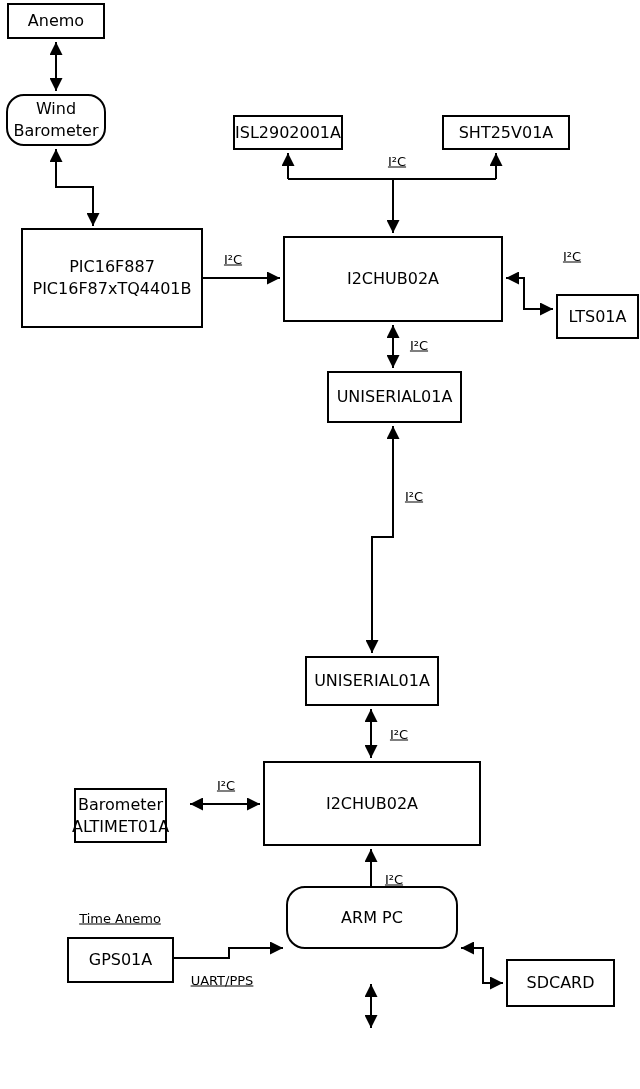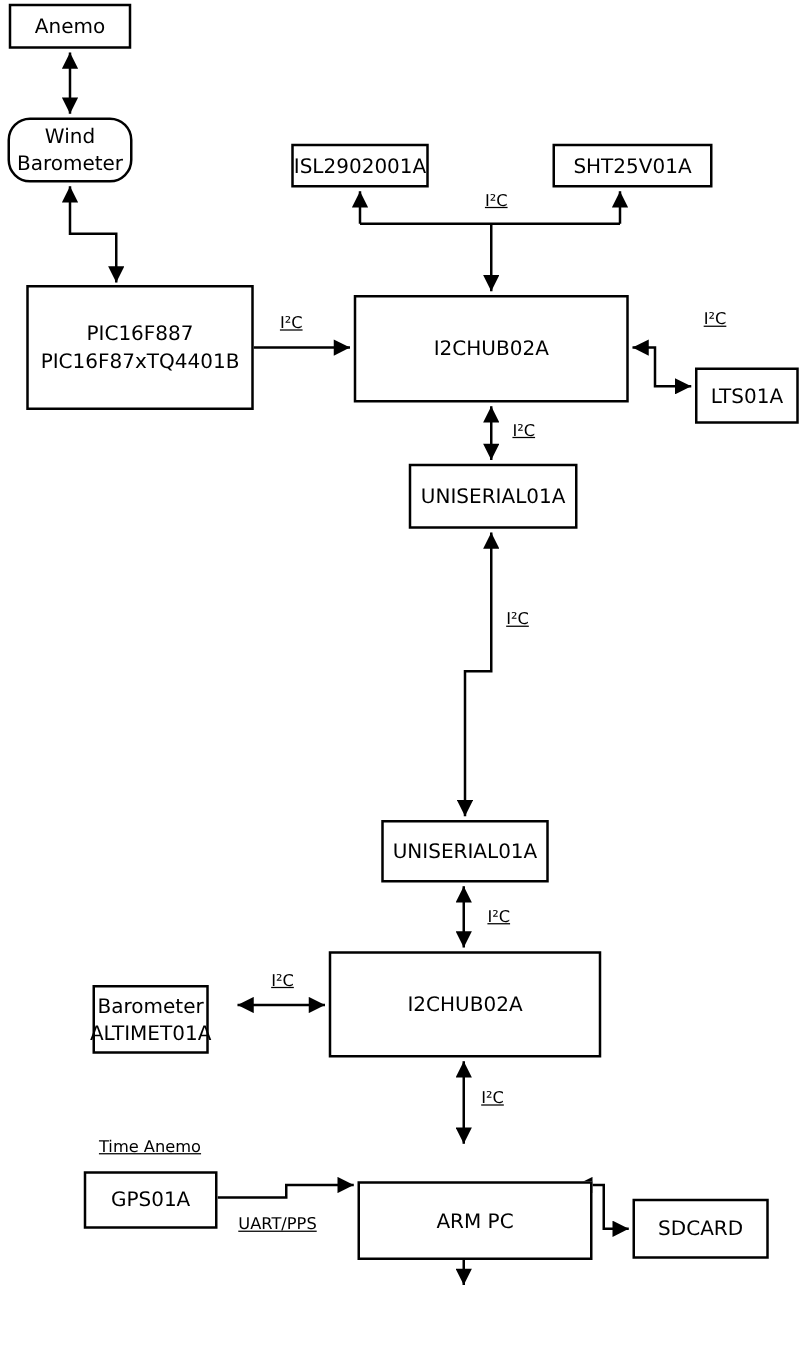--- a/index.html
+++ b/index.html
@@ -128,21 +128,21 @@
   </div>
 
   <div class="box" style="left:263px; top:761px; width:218px; height:85px;">
     <span>I2CHUB02A</span>
   </div>
 
   <div class="box" style="left:67px; top:937px; width:107px; height:46px;">
     <span>GPS01A</span>
   </div>
 
-  <div class="box" style="left:286px; top:945px; width:188px; height:63px;">
+  <div class="box" style="left:286px; top:886px; width:172px; height:63px;border-radius:19px;">
     <span>ARM PC</span>
   </div>
 
   <div class="box" style="left:506px; top:959px; width:109px; height:48px;">
     <span>SDCARD</span>
   </div>
 
 
   <span class="lbl" style="left:397px; top:161px;">I²C</span>
 

